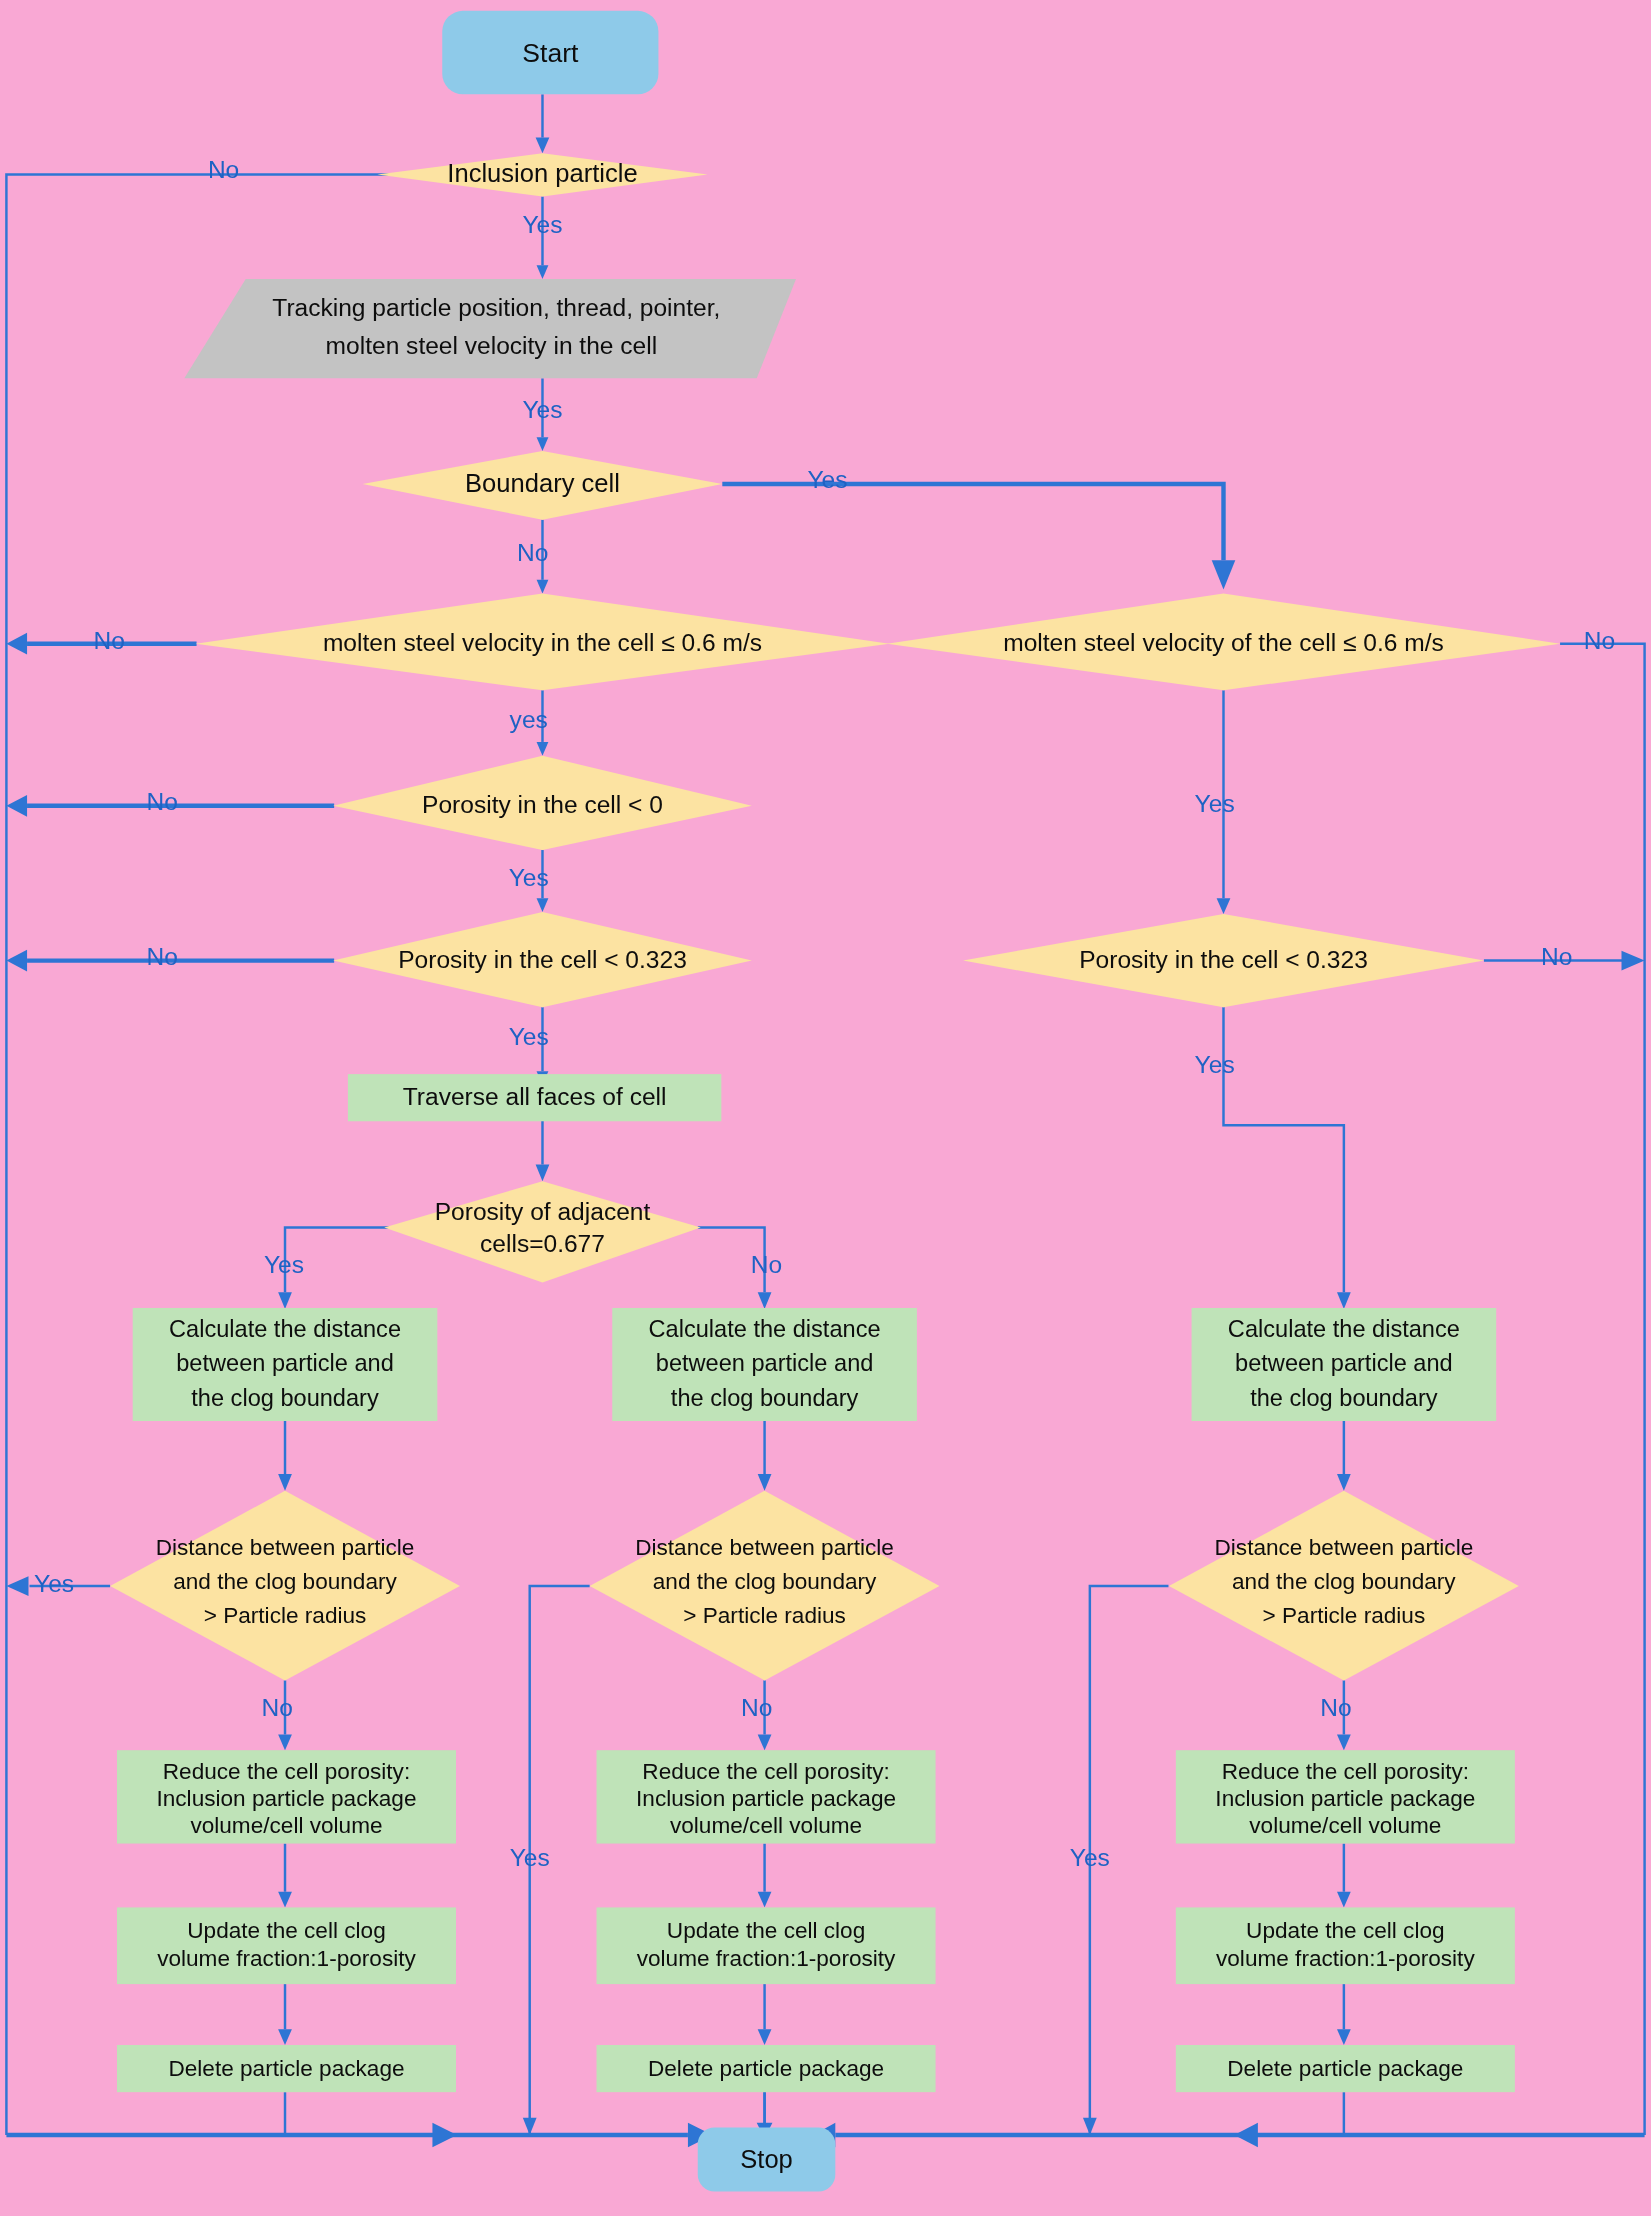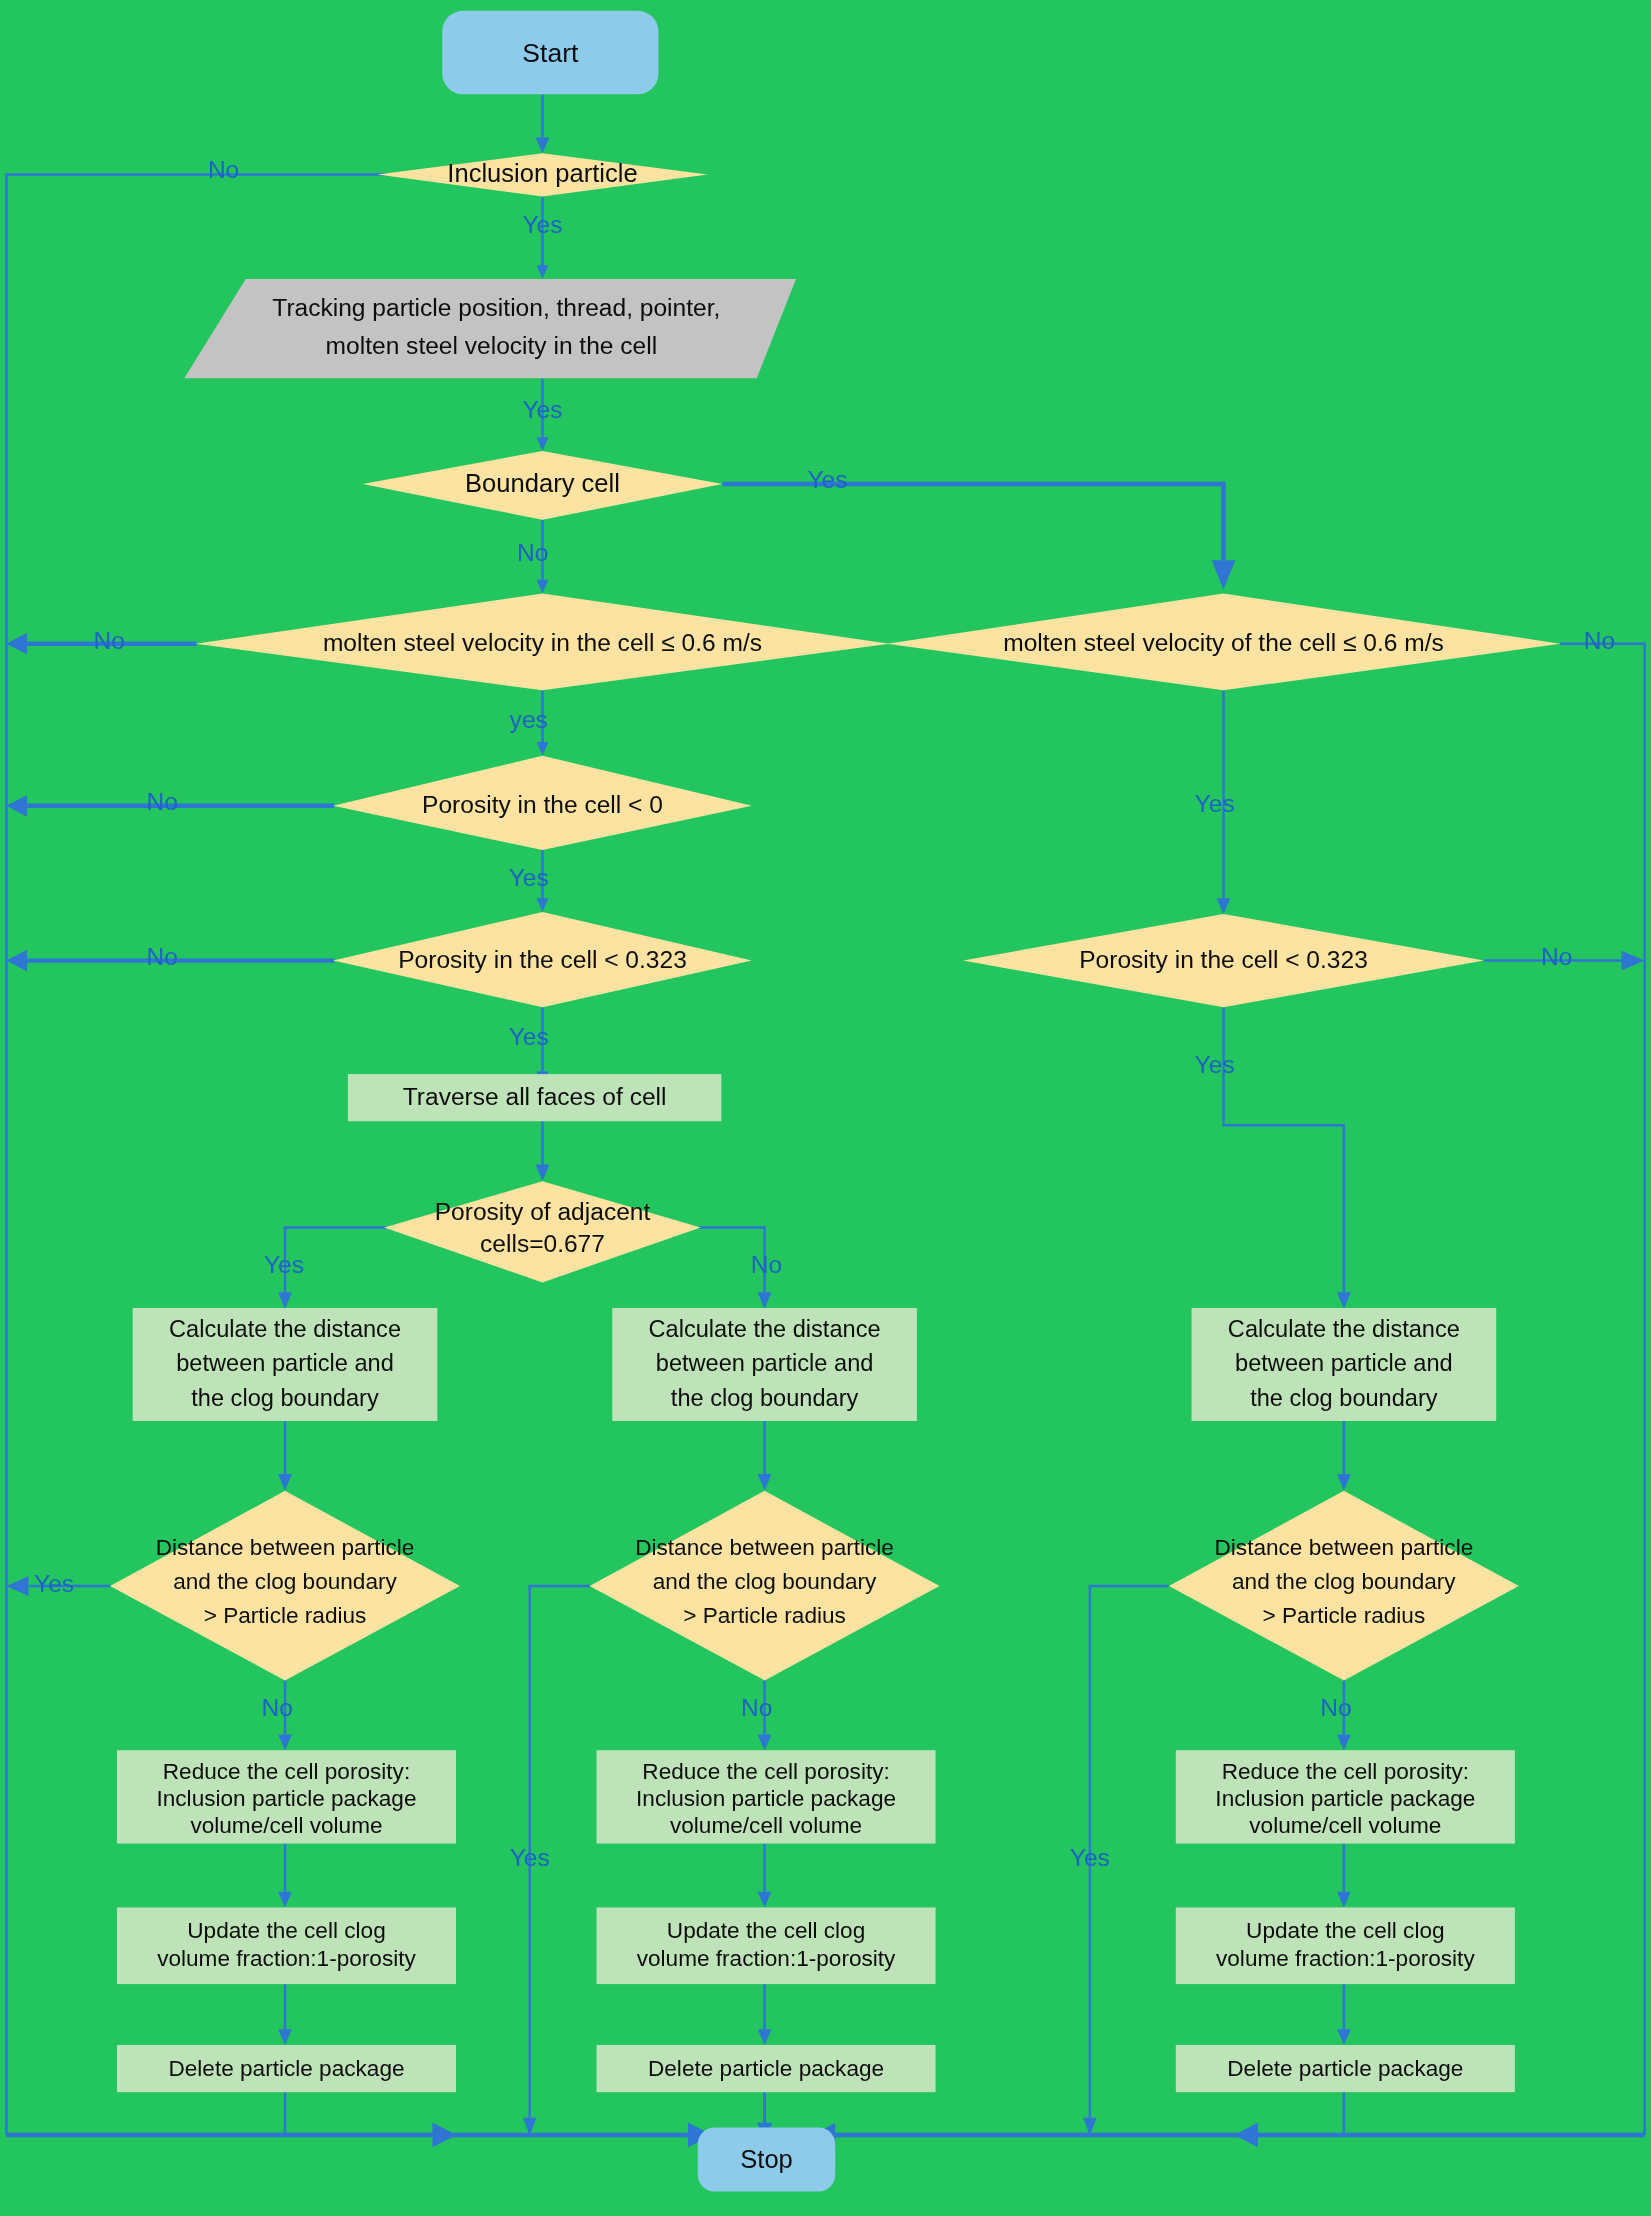--- a/index.html
+++ b/index.html
@@ -7,21 +7,21 @@
     padding: 0;
     background: #ffffff;
   }
   body {
     font-family: "Liberation Sans", sans-serif;
   }
   #chart-root {
     position: relative;
     width: 1651px;
     height: 2216px;
-    background: #22c55e;
+    background: #f9a8d4;
     overflow: hidden;
   }
   #flow-svg {
     position: absolute;
     top: 0;
     left: 0;
     width: 1651px;
     height: 2216px;
   }
   .node-text {

